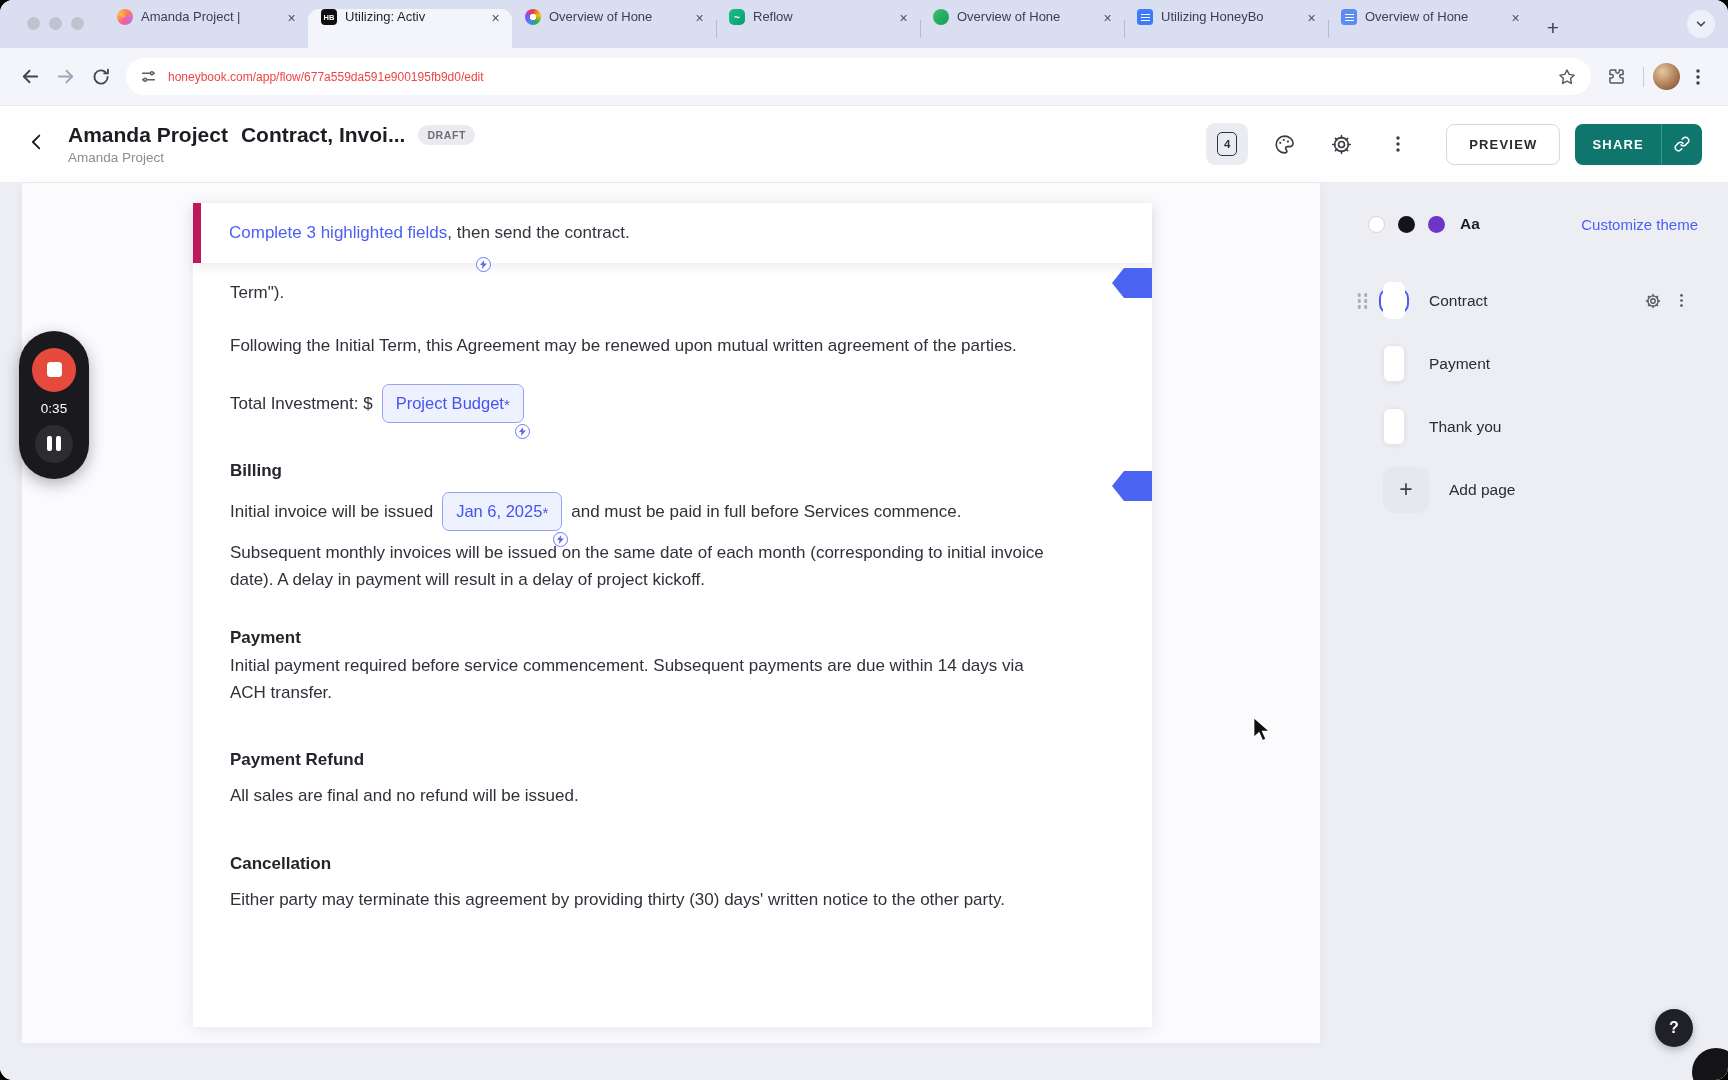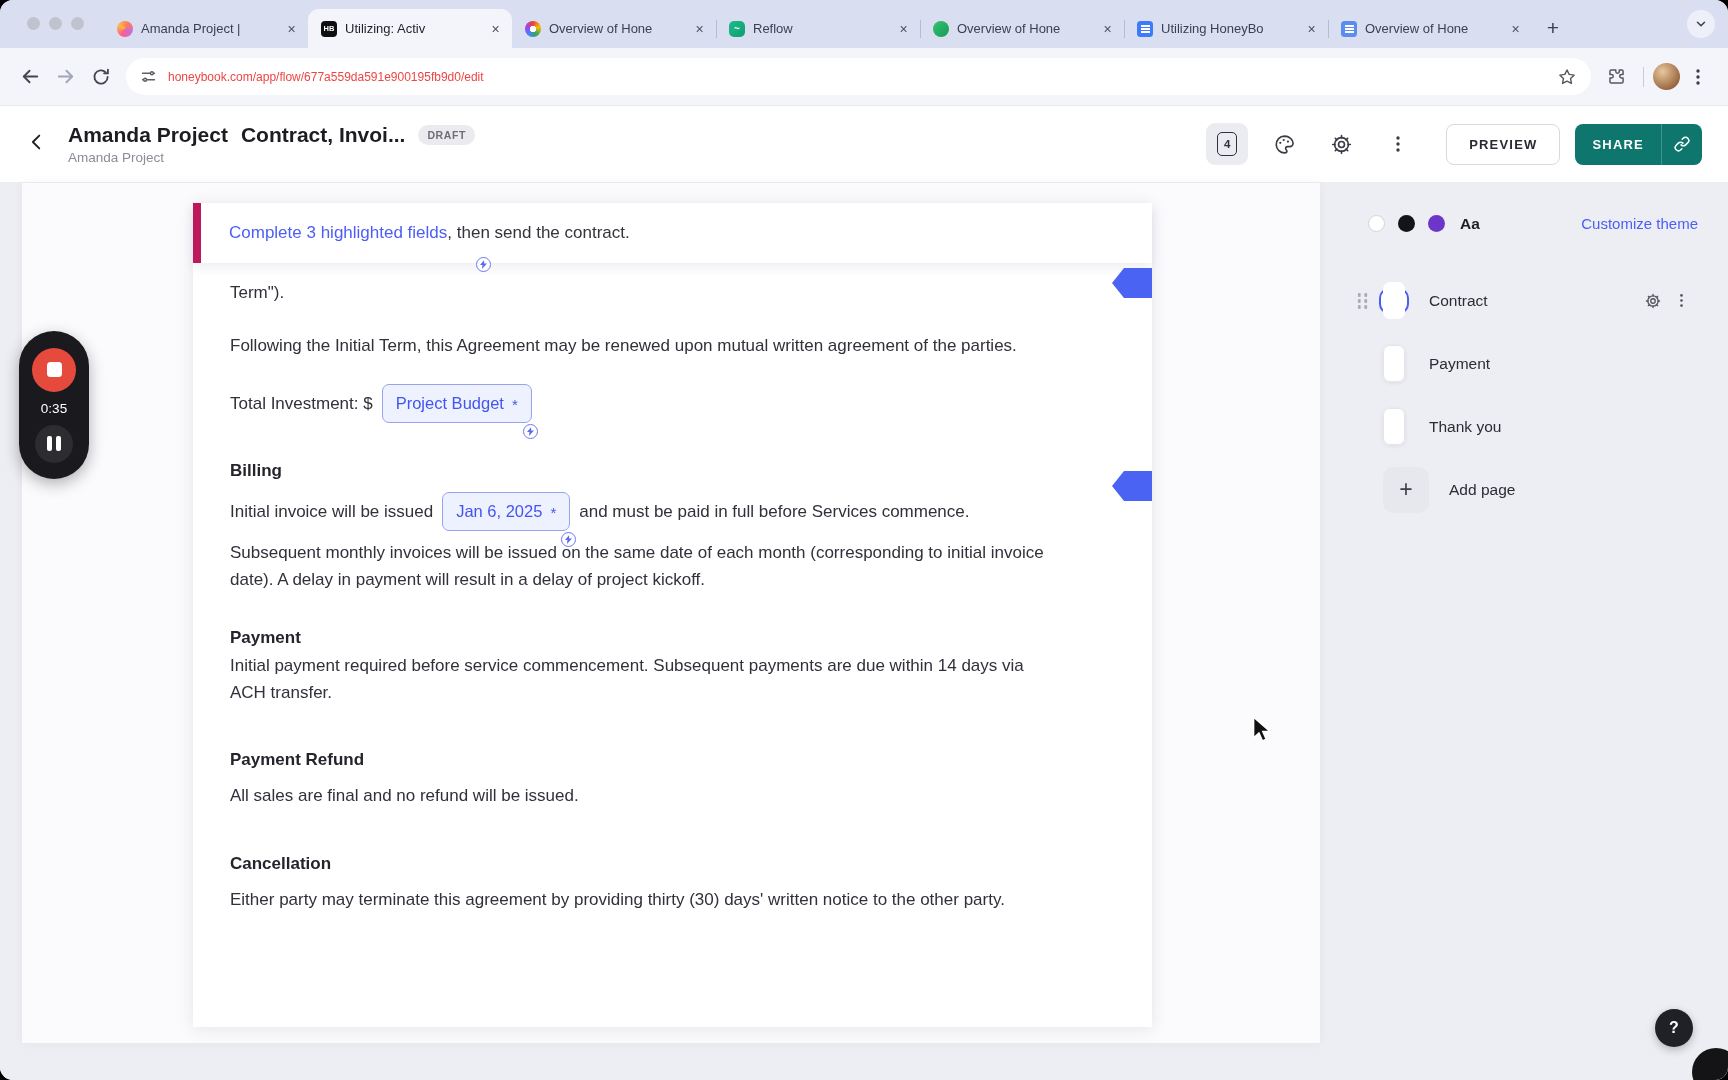--- a/index.html
+++ b/index.html
@@ -4,21 +4,21 @@
 <style>
   *{margin:0;padding:0;box-sizing:border-box}
   html,body{width:1728px;height:1080px;background:#000;font-family:"Liberation Sans","DejaVu Sans",sans-serif;overflow:hidden}
   .window{position:absolute;inset:0;border-radius:13px;overflow:hidden;background:#eceef3}
 
   
   .tabstrip{height:48px;background:#d9dff1;display:flex;align-items:flex-end;position:relative}
   .lights{position:absolute;left:27px;top:17px;display:flex;gap:9px}
   .light{width:13px;height:13px;border-radius:50%;background:#bfc3ce}
   .tabs{display:flex;align-items:flex-end;margin-left:104px;height:100%}
-  .tab{width:204px;height:39px;display:flex;align-items:center;gap:8px;padding:0 8px 0 13px;border-radius:11px 11px 0 0;font-size:13px;color:#3a3f51;position:relative;cursor:default}
+  .tab{width:204px;height:39px;display:flex;gap:8px;padding:0 8px 0 13px;border-radius:11px 11px 0 0;font-size:13px;color:#3a3f51;position:relative;cursor:default}
   .tab.active{background:#f3f5fb;color:#1f2128}
   .tab.sep::before{content:"";position:absolute;left:0;top:11px;height:18px;width:1px;background:#b4bbd4}
   .tab .t{flex:1;white-space:nowrap;overflow:hidden}
   .tab .x{width:17px;height:17px;border-radius:50%;display:flex;align-items:center;justify-content:center;font-size:14px;color:#4d5163;flex:none}
   .fav{width:16px;height:16px;flex:none;display:flex;align-items:center;justify-content:center;border-radius:4px;color:#fff;font-weight:700;font-size:7.5px}
   .fav1{border-radius:50%;background:conic-gradient(from 210deg,#ff5c8a,#ffb648,#ff7a59,#c86dd7,#ff5c8a)}
   .fav2{background:#0f0f12;border-radius:4px}
   .fav3{border-radius:50%;background:radial-gradient(circle,#fff 0 3px,transparent 3.2px),conic-gradient(#ea4335,#fbbc05,#34a853,#4285f4,#a142f4,#ea4335)}
   .fav4{background:linear-gradient(135deg,#1cbd8c,#0d9c6c);border-radius:5px;font-size:10px}
   .fav5{background:linear-gradient(135deg,#39c272,#149a57);border-radius:50%;font-size:10px}
@@ -59,36 +59,36 @@
   .canvas{position:absolute;left:22px;top:0;width:1298px;height:860px;background:#fbfbfd;box-shadow:0 0 10px rgba(50,55,90,.05)}
   .page{position:absolute;left:171px;top:20px;width:959px;height:824px;background:#fff;box-shadow:0 2px 16px rgba(40,44,80,.10)}
   .banner{height:60px;background:#fff;border-left:8px solid #be185d;display:flex;align-items:center;padding-left:28px;box-shadow:0 5px 10px rgba(30,35,80,.07);position:relative;z-index:2;font-size:17px}
   .banner .hl{color:#4c5ef5}
   .banner .rest{color:#33343c}
   .docbody{padding:16px 60px 0 37px;font-size:17px;line-height:27px;color:#30313a;max-width:920px}
   .docbody p{max-width:820px}
   .docbody h3{font-size:17px;font-weight:700;color:#24242c}
   .p-after{margin-bottom:26px}
   .chipline{display:flex;align-items:center;gap:9px;flex-wrap:nowrap}
-  .chip{display:inline-flex;align-items:center;gap:8px;padding:5px 13px;border:1px solid #99a2f0;border-radius:7px;background:#eef1fe;color:#4355ee;font-size:16.5px;position:relative;white-space:nowrap}
+  .chip{display:inline-flex;align-items:center;gap:0;padding:5px 13px;border:1px solid #99a2f0;border-radius:7px;background:#eef1fe;color:#4355ee;font-size:16.5px;position:relative;white-space:nowrap}
   .chip .ast{font-size:15px;color:#4355ee;transform:translateY(1px)}
   .fieldicon{position:absolute;right:-7px;bottom:-17px;width:15px;height:15px;border-radius:50%;border:1.4px solid #6b79f3;background:#fff;display:flex;align-items:center;justify-content:center}
   .flag{position:absolute;right:0;width:40px;height:30px;background:#4a63f2;clip-path:polygon(100% 0,100% 100%,30% 100%,0 50%,30% 0);z-index:3}
   .floaticon{position:absolute;left:283px;top:54px;z-index:3}
 
   
   .recorder{position:absolute;left:19px;top:331px;width:70px;height:148px;background:#1a1a1e;border-radius:36px;display:flex;flex-direction:column;align-items:center;justify-content:center;gap:9px;box-shadow:0 5px 16px rgba(0,0,0,.30);z-index:20}
   .stopbtn{width:44px;height:44px;border-radius:50%;background:#e64a3d;display:flex;align-items:center;justify-content:center}
   .stopbtn i{width:15px;height:15px;background:#fff;border-radius:3.5px;display:block}
   .rectime{color:#fff;font-size:13.5px}
   .pausebtn{width:38px;height:38px;border-radius:50%;background:#2c2c31;display:flex;align-items:center;justify-content:center;gap:4.5px}
   .pausebtn i{width:4.5px;height:15px;background:#fff;border-radius:2px;display:block}
 
   
-  .themerow{position:absolute;left:1368px;top:32px;right:30px;display:flex;align-items:flex-start;gap:13px}
+  .themerow{position:absolute;left:1368px;top:32px;right:30px;display:flex;align-items:flex-end;gap:13px}
   .sw{width:17px;height:17px;border-radius:50%;flex:none}
   .sw-white{background:#fff;border:1.5px solid #d4d4dc}
   .sw-black{background:#141418}
   .sw-purple{background:#6d36c9}
   .aa{font-size:15.5px;font-weight:600;color:#1d1d24;margin-left:2px}
   .customize{margin-left:auto;font-size:15px;color:#4c5ef5}
   .pagelist{position:absolute;left:1356px;top:86px;width:344px}
   .prow{height:63px;display:flex;align-items:center}
   .handle{width:13px;height:17px;margin-right:10px;background-image:radial-gradient(circle,#a9aab5 1.7px,transparent 1.9px);background-size:6.5px 6px;flex:none}
   .handle.hide{visibility:hidden}

